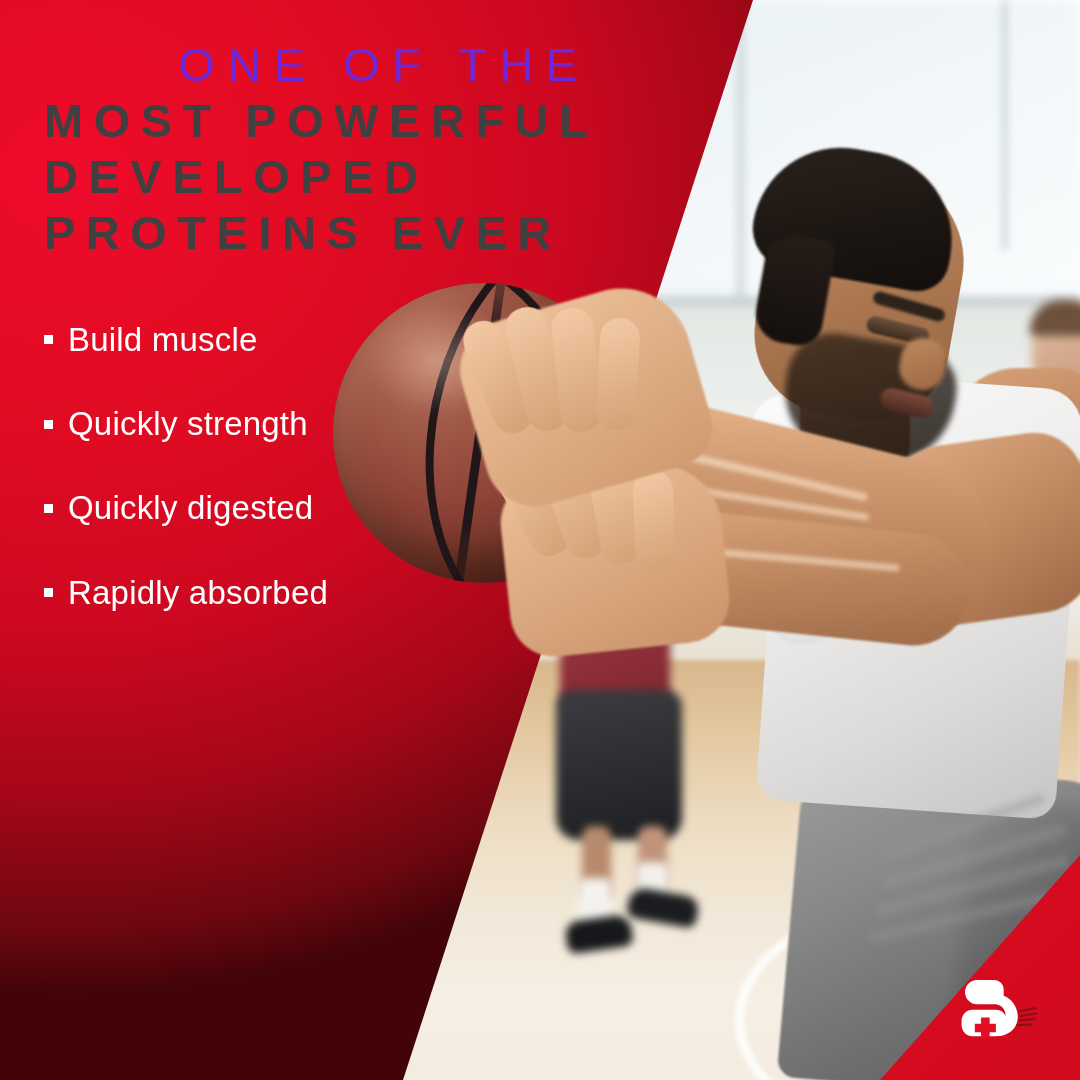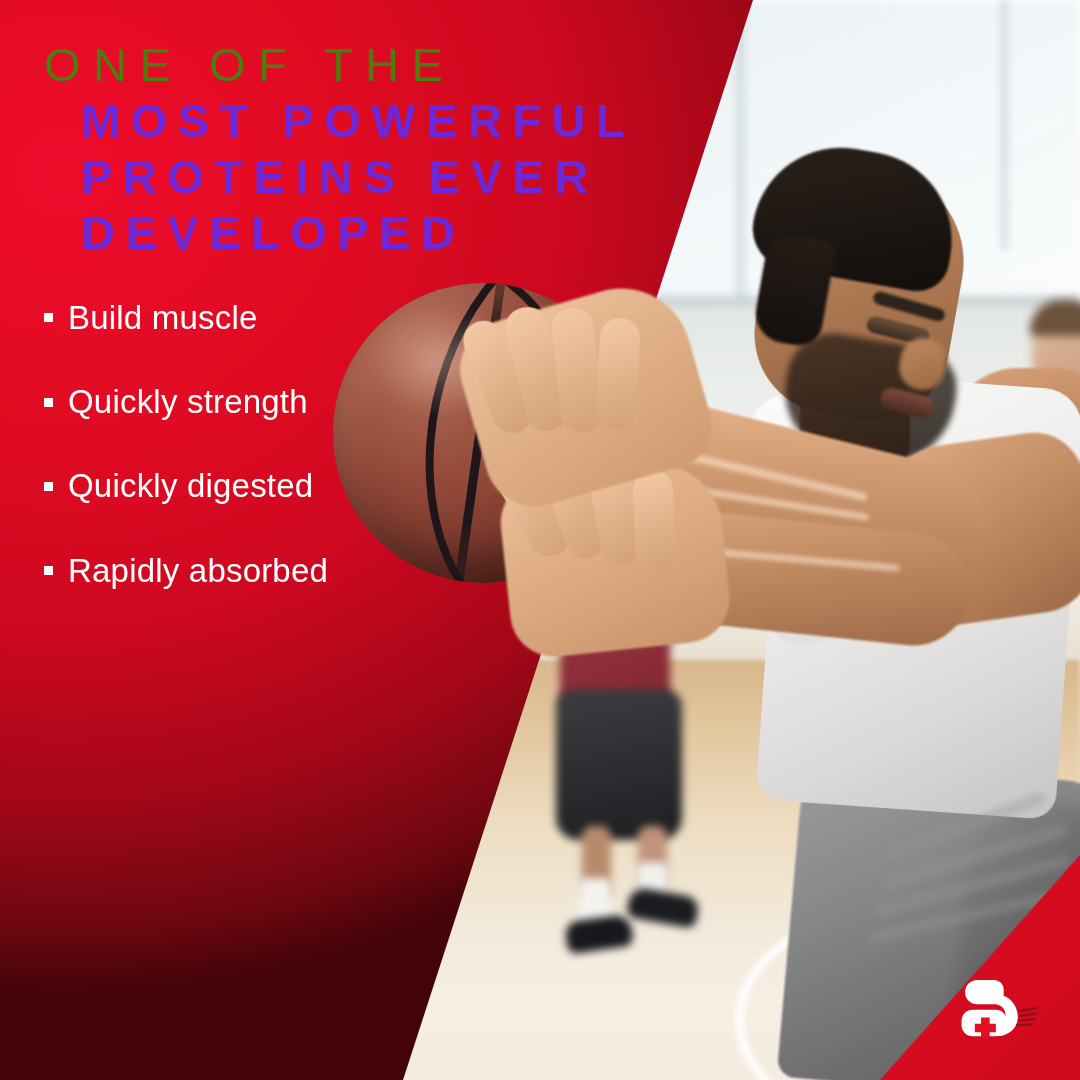--- a/index.html
+++ b/index.html
@@ -295,33 +295,33 @@
     position:absolute; inset:0;
     background:linear-gradient(135deg,#F11228 0%, #E30F24 55%, #D10A1E 100%);
     clip-path: polygon(1080px 855px, 1080px 1080px, 880px 1080px);
   }
 
   
   .content {
     position:absolute; left:44px; top:38px; width:680px;
   }
   .kicker {
-    font-size:47px; font-weight:400; color:#4d7c0f;
+    font-size:47px; font-weight:400; color:#6d28d9;
     letter-spacing:12.5px; line-height:1.16;
     white-space:nowrap;
+    text-align:center;
   }
   .head-line {
-    font-size:47px; font-weight:700; color:#6d28d9;
+    font-size:47px; font-weight:700; color:#404040;
     letter-spacing:10.5px; line-height:1.20;
     white-space:nowrap;
-    margin-left:37px;
   }
   .headline { margin-bottom:0; }
 
-  .bullets { margin-top:38px; list-style:none; }
+  .bullets { margin-top:60px; list-style:none; }
   .bullet {
     display:flex; align-items:center;
     margin-bottom:48px;
   }
   .bullet-dot {
     width:9px; height:9px; background:#fff;
     margin-right:15px; flex:0 0 auto;
   }
   .bullet-text {
     font-size:33px; font-weight:400; color:#fff;
@@ -420,22 +420,22 @@
     <div class="finger ft4"></div>
   </div>
 
   <div class="corner-tri"></div>
 
   <div class="content">
 
     <div class="headline">
       <div class="kicker">ONE OF THE</div>
       <div class="head-line">MOST POWERFUL</div>
+      <div class="head-line">DEVELOPED</div>
       <div class="head-line">PROTEINS EVER</div>
-      <div class="head-line">DEVELOPED</div>
     </div>
 
     <ul class="bullets">
       <li class="bullet">
         <span class="bullet-dot"></span>
         <span class="bullet-text">Build muscle</span>
       </li>
       <li class="bullet">
         <span class="bullet-dot"></span>
         <span class="bullet-text">Quickly strength</span>

